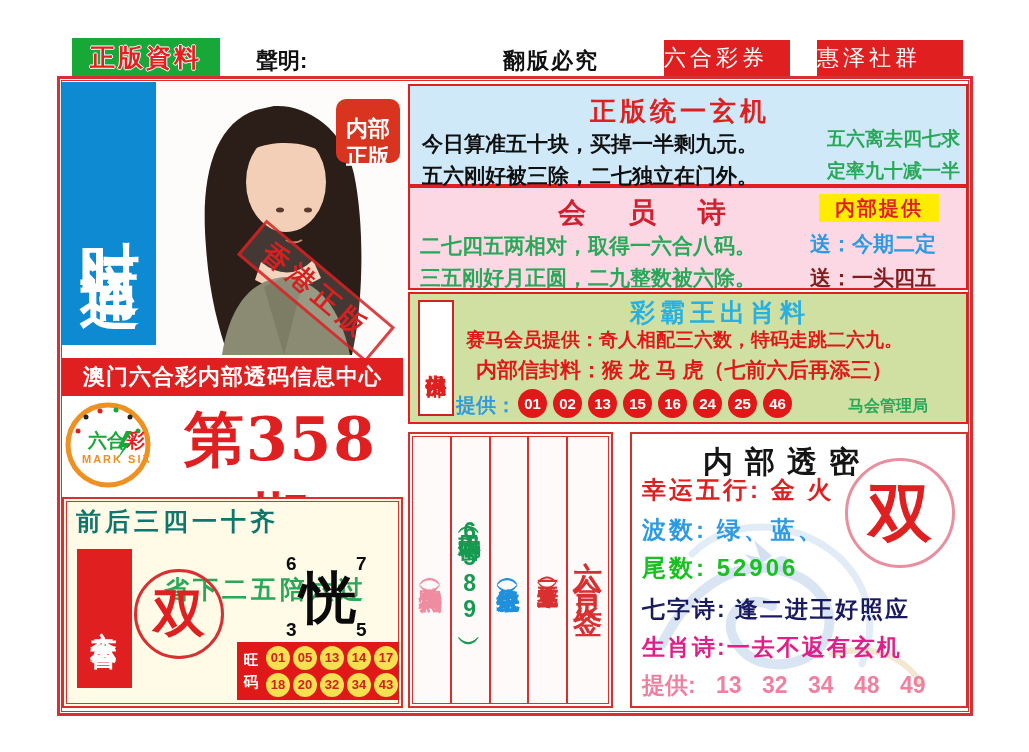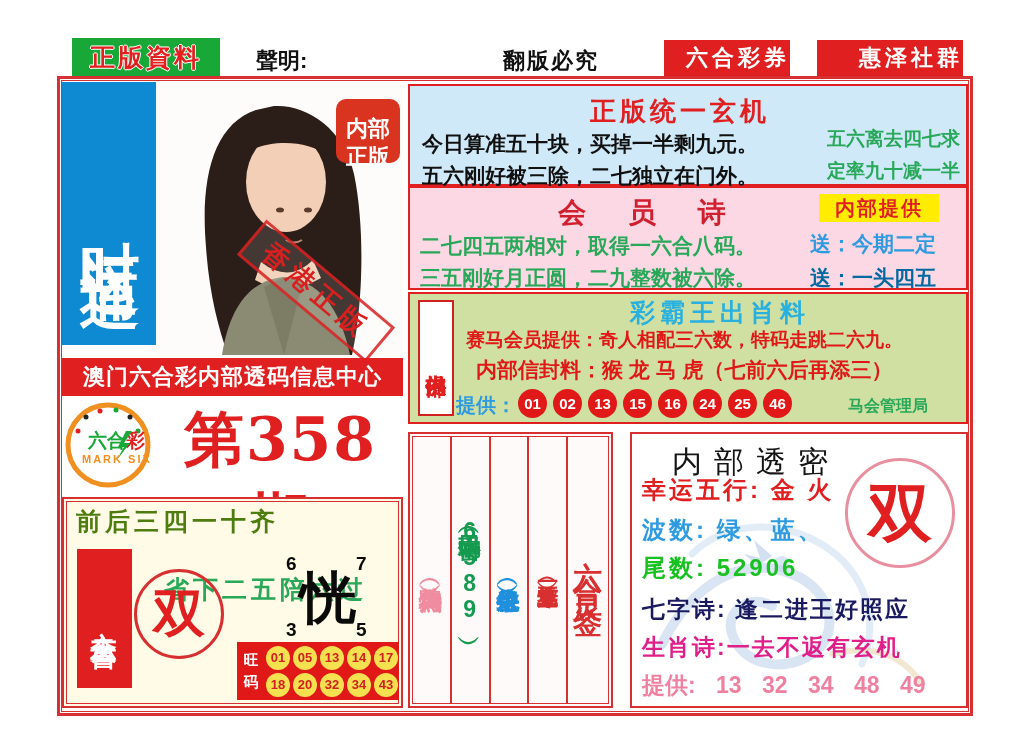--- a/index.html
+++ b/index.html
@@ -10,22 +10,22 @@
   .serif { font-family:"DejaVu Serif","Liberation Serif",serif; }
   .nowrap { white-space:nowrap; }
 
   
   .tb-green { left:72px; top:38px; width:148px; height:38px; background:#18a838;
     color:#e32020; font-size:25px; font-weight:bold; letter-spacing:3px;
     text-align:center; line-height:38px;
     text-shadow:-1px 0 #fff,1px 0 #fff,0 -1px #fff,0 1px #fff; }
   .tb-stmt { left:256px; top:46px; font-size:22px; font-weight:bold; color:#111; }
   .tb-warn { left:503px; top:46px; font-size:22px; font-weight:bold; color:#111; letter-spacing:2px; }
-  .tb-red { background:#e02020; color:#fff; font-weight:bold; font-size:22px;
-    text-align:right; line-height:36px; letter-spacing:4px; height:36px; top:40px; }
+  .tb-red { background:#e02020; color:#fff; font-weight:normal; font-size:22px;
+    text-align:left; line-height:36px; letter-spacing:4px; height:36px; top:40px; }
   .tb-red1 { left:664px; width:126px; }
   .tb-red2 { left:817px; width:146px; }
 
   
   .main-frame { left:57px; top:76px; width:916px; height:640px; border:3px solid #d83030; }
   .main-frame-inner { position:absolute; inset:1px; border:1px solid #d83030; pointer-events:none; }
 
   
   .blue-banner { left:62px; top:82px; width:94px; height:263px; background:#0e8ad2;
     color:#fff; font-weight:bold; font-size:60px; text-align:center;
@@ -53,39 +53,39 @@
   .bb-r2 { left:378px; top:72px; width:172px; text-align:right; color:#28a858; font-size:19px; font-weight:bold; }
 
   .box-pink { left:408px; top:186px; width:560px; height:104px; background:#fbd8e4; border:2px solid #e02020; }
   .pb-title { left:100px; top:6px; width:280px; text-align:center; color:#d02030;
     font-size:28px; font-weight:bold; letter-spacing:16px; }
   .pb-badge { left:409px; top:6px; width:120px; height:28px; background:#ffec00; color:#e02020;
     font-size:20px; font-weight:bold; text-align:center; line-height:28px; letter-spacing:2px; }
   .pb-l1 { left:10px; top:44px; color:#28a858; font-size:21px; font-weight:bold; }
   .pb-l2 { left:10px; top:76px; color:#28a858; font-size:21px; font-weight:bold; }
   .pb-g1 { left:400px; top:42px; width:150px; color:#2e9ae0; font-size:21px; font-weight:bold; }
-  .pb-g2 { left:400px; top:76px; width:150px; color:#0369a1; font-size:21px; font-weight:bold; }
+  .pb-g2 { left:400px; top:76px; width:150px; color:#7f1d1d; font-size:21px; font-weight:bold; }
 
   .box-green { left:408px; top:292px; width:560px; height:132px; background:#cfe0a2; border:2px solid #e02020; }
   .gb-strip { left:8px; top:6px; width:36px; height:116px; background:#fff; border:2px solid #d02020;
     color:#e02020; font-size:21px; font-weight:bold; display:flex; align-items:center; justify-content:center; }
   .gb-title { left:150px; top:2px; width:320px; text-align:center; color:#28b0e0;
     font-size:25px; font-weight:bold; letter-spacing:5px; }
   .gb-l1 { left:56px; top:33px; color:#e01818; font-size:19px; font-weight:bold; }
   .gb-l2 { left:66px; top:62px; color:#e01818; font-size:21px; font-weight:bold; }
   .gb-provide { left:46px; top:98px; color:#2e9ae0; font-size:20px; font-weight:bold; }
   .gb-balls { left:108px; top:95px; display:flex; gap:6px; }
   .ball-red { width:29px; height:29px; border-radius:50%; background:#e01818; color:#fff;
     font-size:15px; font-weight:bold; text-align:center; line-height:29px; }
   .gb-footer { left:438px; top:102px; width:115px; color:#28a858; font-size:16px; font-weight:bold; }
 
   
   .box-yellow { left:62px; top:497px; width:341px; height:211px; background:#fffbe6; border:2px solid #d83030; }
   .yb-inner { position:absolute; inset:2px; border:1px solid #d83030; pointer-events:none; }
-  .yb-l1 { left:12px; top:6px; color:#4d7c0f; font-size:25px; font-weight:bold; letter-spacing:4px;text-align:center; }
+  .yb-l1 { left:12px; top:6px; color:#0f766e; font-size:25px; font-weight:bold; letter-spacing:4px;text-align:center; }
   .yb-l2 { left:100px; top:38px; color:#28a858; font-size:25px; font-weight:bold; letter-spacing:4px;margin-top:36px; }
   .yb-banner { left:13px; top:50px; width:55px; height:139px; background:#e02020; color:#fff;
     font-size:26px; font-weight:bold; display:flex; align-items:center; justify-content:center; letter-spacing:4px; }
   .yb-circle { left:70px; top:70px; width:90px; height:90px; border:3px solid #d83030; border-radius:50%;
     color:#e02020; font-size:52px; font-weight:bold; display:flex; align-items:center; justify-content:center; }
   .yb-riddle { left:236px; top:62px; color:#0a0a0a; font-size:56px; font-weight:bold; }
   .yb-num { color:#0a0a0a; font-size:19px; font-weight:bold; }
   .yb-n6 { left:222px; top:54px; } .yb-n7 { left:292px; top:54px; }
   .yb-n3 { left:222px; top:120px; } .yb-n5 { left:292px; top:120px; }
   .hot-box { left:173px; top:143px; width:162px; height:58px; background:#e01818; display:flex; }
@@ -103,22 +103,22 @@
     font-weight:bold; }
   .col:last-child { border-right:none; }
   .col-1 { color:#f08ca0; font-size:23px; }
   .col-2 { color:#159a50; font-size:23px; }
   .col-3 { color:#2090dc; font-size:23px; }
   .col-4 { color:#d83030; font-size:21px; }
   .col-5 { color:#d83030; font-size:29px; letter-spacing:16px; }
 
   
   .box-secret { left:630px; top:432px; width:338px; height:276px; background:#ffffff; border:2px solid #d83030; }
-  .sb-title { left:40px; top:8px; width:230px; color:#151515;
-    font-size:30px; font-weight:normal; letter-spacing:12px; }
+  .sb-title { left:40px; top:8px; width:230px; text-align:center; color:#151515;
+    font-size:30px; font-weight:bold; letter-spacing:12px; }
   .sb-circle { left:213px; top:24px; width:110px; height:110px; border:3px solid #e890a0; border-radius:50%;
     color:#e02020; font-size:64px; font-weight:bold; display:flex; align-items:center; justify-content:center;
     background:rgba(255,255,255,.25); }
   .sb-row { left:10px; font-weight:bold; white-space:nowrap; }
   .sb-five  { top:40px;  color:#e02020; font-size:24px; letter-spacing:3px; }
   .sb-wave  { top:80px;  color:#2e9ae0; font-size:24px; letter-spacing:3px; }
   .sb-tail  { top:118px; color:#18c020; font-size:24px; letter-spacing:3px; }
   .sb-seven { top:160px; color:#1a1a60; font-size:23px; letter-spacing:2px; }
   .sb-zod   { top:198px; color:#e0208a; font-size:23px; letter-spacing:2px; }
   .sb-prov  { top:236px; color:#f080a0; font-size:23px; word-spacing:14px; }

